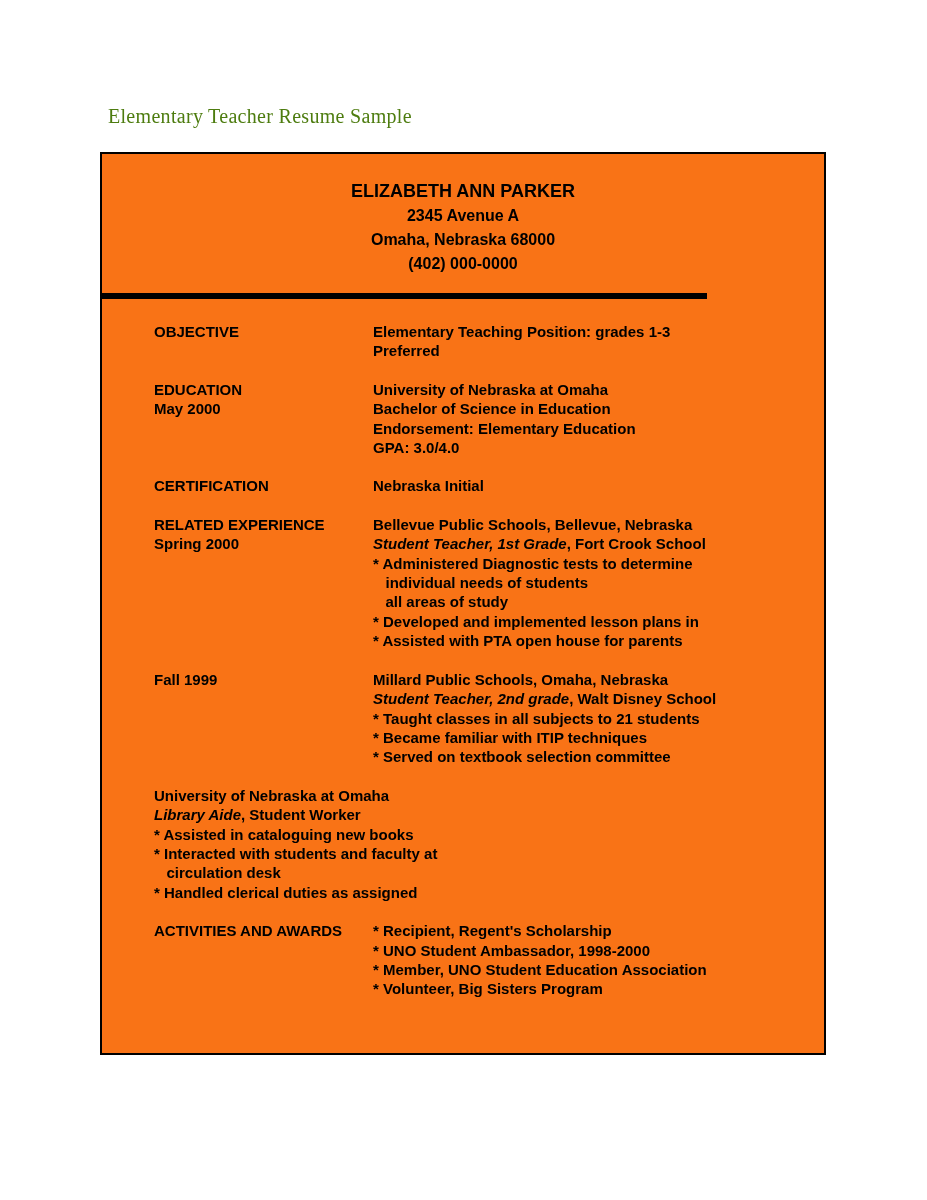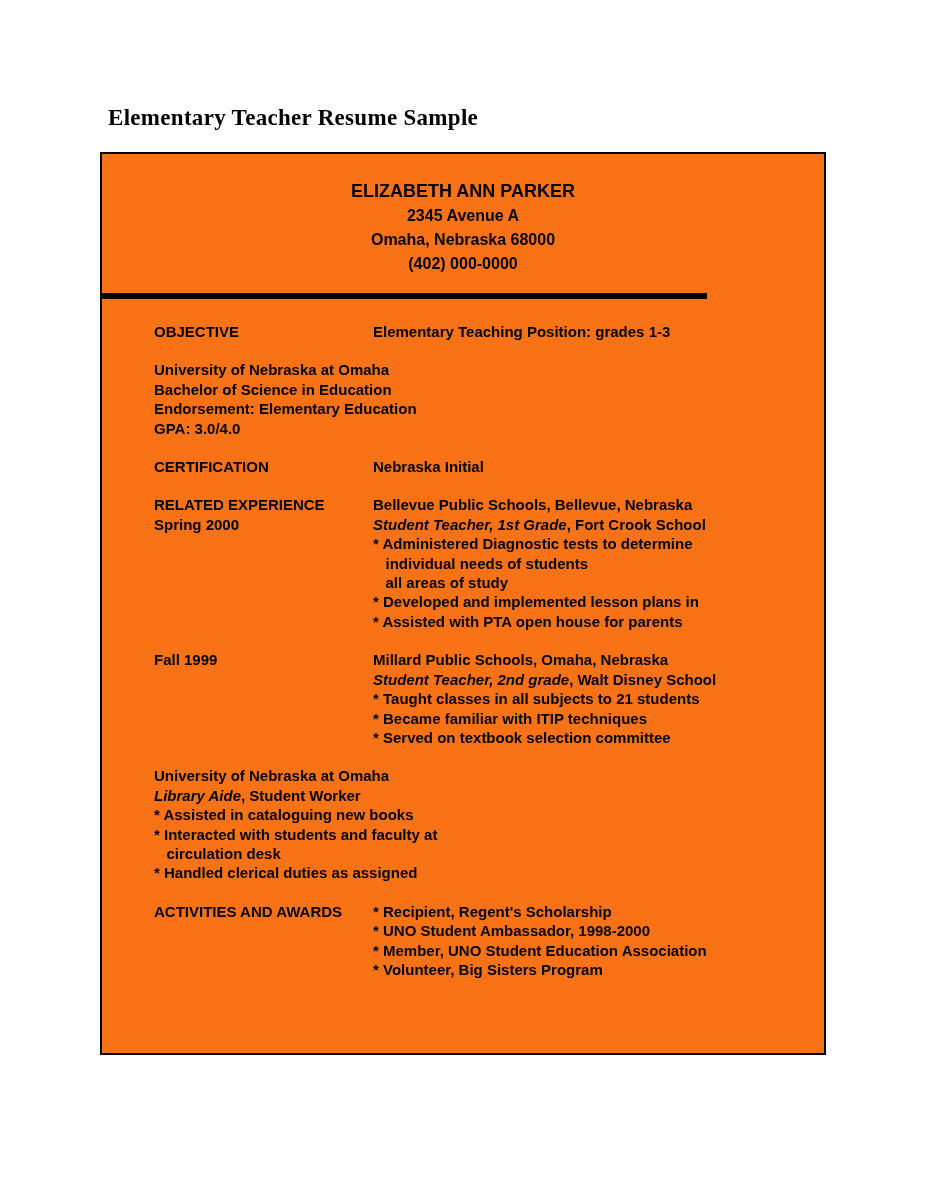--- a/index.html
+++ b/index.html
@@ -10,24 +10,24 @@
     position: relative;
     font-family: "Liberation Sans", sans-serif;
     color: #000000;
     overflow: hidden;
   }
   .doc-title {
     position: absolute;
     left: 108px;
     top: 105px;
     font-family: "Liberation Serif", serif;
-    font-weight: 700;
-    font-size: 23px;
+    font-weight: 400;
+    font-size: 20px;
     letter-spacing: 0.3px;
-    color: #000000;
+    color: #4d7c0f;
   }
   .resume-box {
     position: absolute;
     left: 100px;
     top: 152px;
     width: 726px;
     height: 903px;
     border: 2px solid #000000;
     background: #f97316;
   }
@@ -93,23 +93,28 @@
 
   <div class="divider-rule"></div>
 
   <div class="resume-body">
       <div class="row">
         <div class="col-left">
           <div>OBJECTIVE</div>
         </div>
         <div class="col-right">
           <div class="content-line"><span>Elementary Teaching Position: grades 1-3</span></div>
+          <div class="content-line"><span>Preferred</span></div>
         </div>
       </div>
       <div class="row">
+        <div class="col-left">
+          <div>EDUCATION</div>
+          <div>May 2000</div>
+        </div>
         <div class="col-right">
           <div class="content-line"><span>University of Nebraska at Omaha</span></div>
           <div class="content-line"><span>Bachelor of Science in Education</span></div>
           <div class="content-line"><span>Endorsement: Elementary Education</span></div>
           <div class="content-line"><span>GPA: 3.0/4.0</span></div>
         </div>
       </div>
       <div class="row">
         <div class="col-left">
           <div>CERTIFICATION</div>

